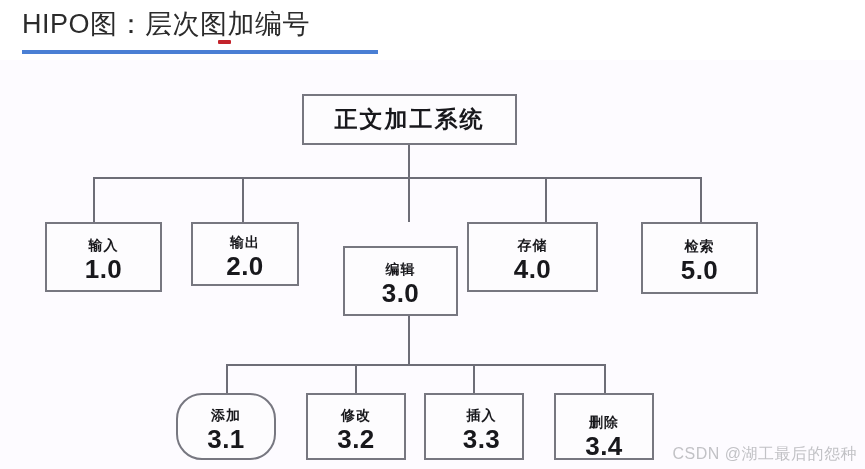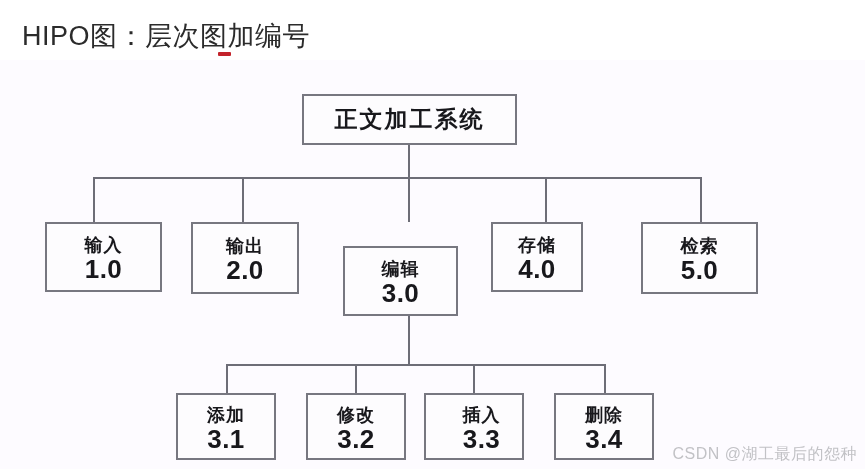--- a/index.html
+++ b/index.html
@@ -16,21 +16,21 @@
   #screen {
     position: relative;
     width: 865px;
     height: 469px;
     background: #ffffff;
   }
 
   
   .header {
     position: absolute;
-    left: 0; top: 12px;
+    left: 0; top: 0;
     width: 762px;
     height: 60px;
     background: #ffffff;
   }
   .slide-title {
     position: absolute;
     left: 22px;
     top: 6px;
     font-size: 27px;
     line-height: 36px;
@@ -73,21 +73,21 @@
     background: #fdfcfe;
     border: 2px solid #777780;
     display: flex;
     flex-direction: column;
     align-items: center;
     justify-content: center;
     color: #18181c;
     text-align: center;
   }
   .node .label {
-    font-size: 18px;
+    font-size: 14px;
     line-height: 25px;
     font-weight: 700;
     letter-spacing: 1px;
     white-space: nowrap;
   }
   .node .code {
     font-size: 26px;
     line-height: 23px;
     font-weight: 700;
     letter-spacing: 0.5px;
@@ -151,56 +151,56 @@
 
     <div class="node root" style="left:302px; top:34px; width:215px; height:51px;">
       <div class="label">正文加工系统</div>
     </div>
 
     <div class="node" style="left:45px; top:162px; width:117px; height:70px;">
       <div class="label">输入</div>
       <div class="code">1.0</div>
     </div>
 
-    <div class="node" style="left:191px; top:162px; width:108px; height:72px;">
+    <div class="node" style="left:191px; top:162px; width:108px; height:64px;">
       <div class="label">输出</div>
       <div class="code">2.0</div>
     </div>
 
     <div class="node" style="left:343px; top:162px; width:115px; height:70px;margin-top:24px;">
       <div class="label">编辑</div>
       <div class="code">3.0</div>
     </div>
 
-    <div class="node" style="left:491px; top:162px; width:92px; height:70px;">
+    <div class="node" style="left:467px; top:162px; width:131px; height:70px;">
       <div class="label">存储</div>
       <div class="code">4.0</div>
     </div>
 
     <div class="node" style="left:641px; top:162px; width:117px; height:72px;">
       <div class="label">检索</div>
       <div class="code">5.0</div>
     </div>
 
-    <div class="node" style="left:176px; top:333px; width:100px; height:67px;">
+    <div class="node" style="left:176px; top:333px; width:100px; height:67px;border-radius:26px;">
       <div class="label">添加</div>
       <div class="code">3.1</div>
     </div>
 
     <div class="node" style="left:306px; top:333px; width:100px; height:67px;">
       <div class="label">修改</div>
       <div class="code">3.2</div>
     </div>
 
     <div class="node" style="left:424px; top:333px; width:100px; height:67px;padding-left:15px;">
       <div class="label">插入</div>
       <div class="code">3.3</div>
     </div>
 
-    <div class="node" style="left:554px; top:333px; width:100px; height:67px;">
+    <div class="node" style="left:554px; top:333px; width:100px; height:67px;justify-content:flex-end;">
       <div class="label">删除</div>
       <div class="code">3.4</div>
     </div>
 
     <div class="watermark">CSDN @湖工最后的怨种</div>
 
   </div>
 </div>
 
 </body></html>

